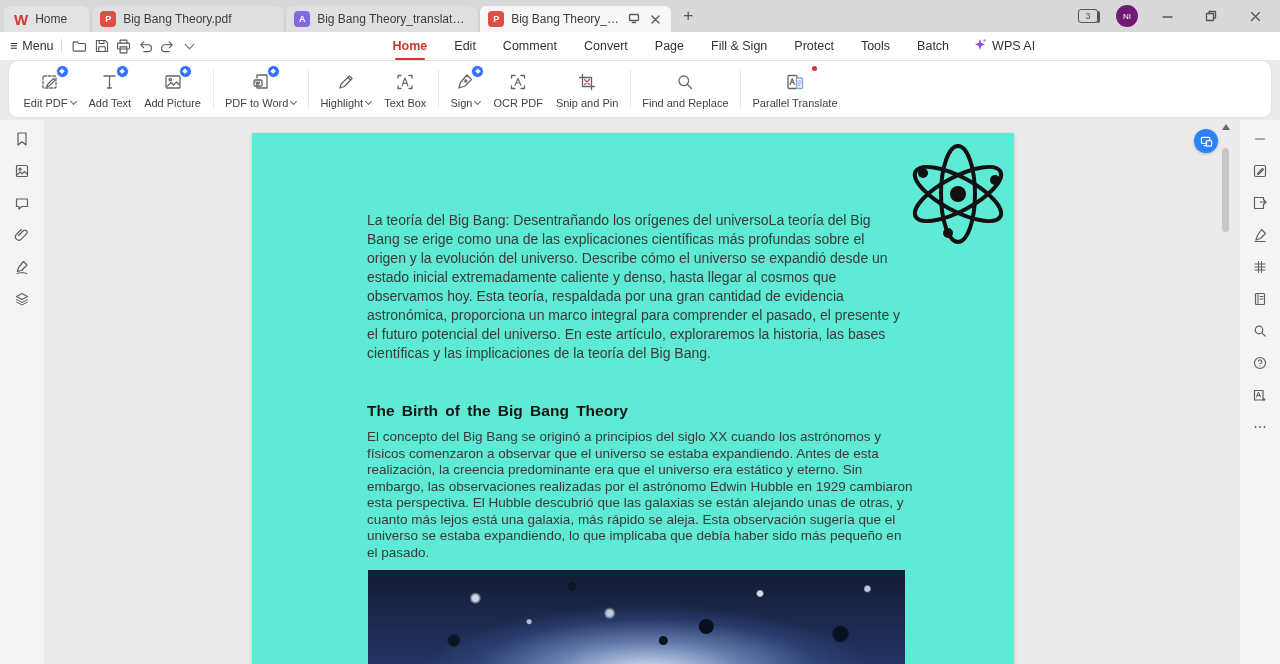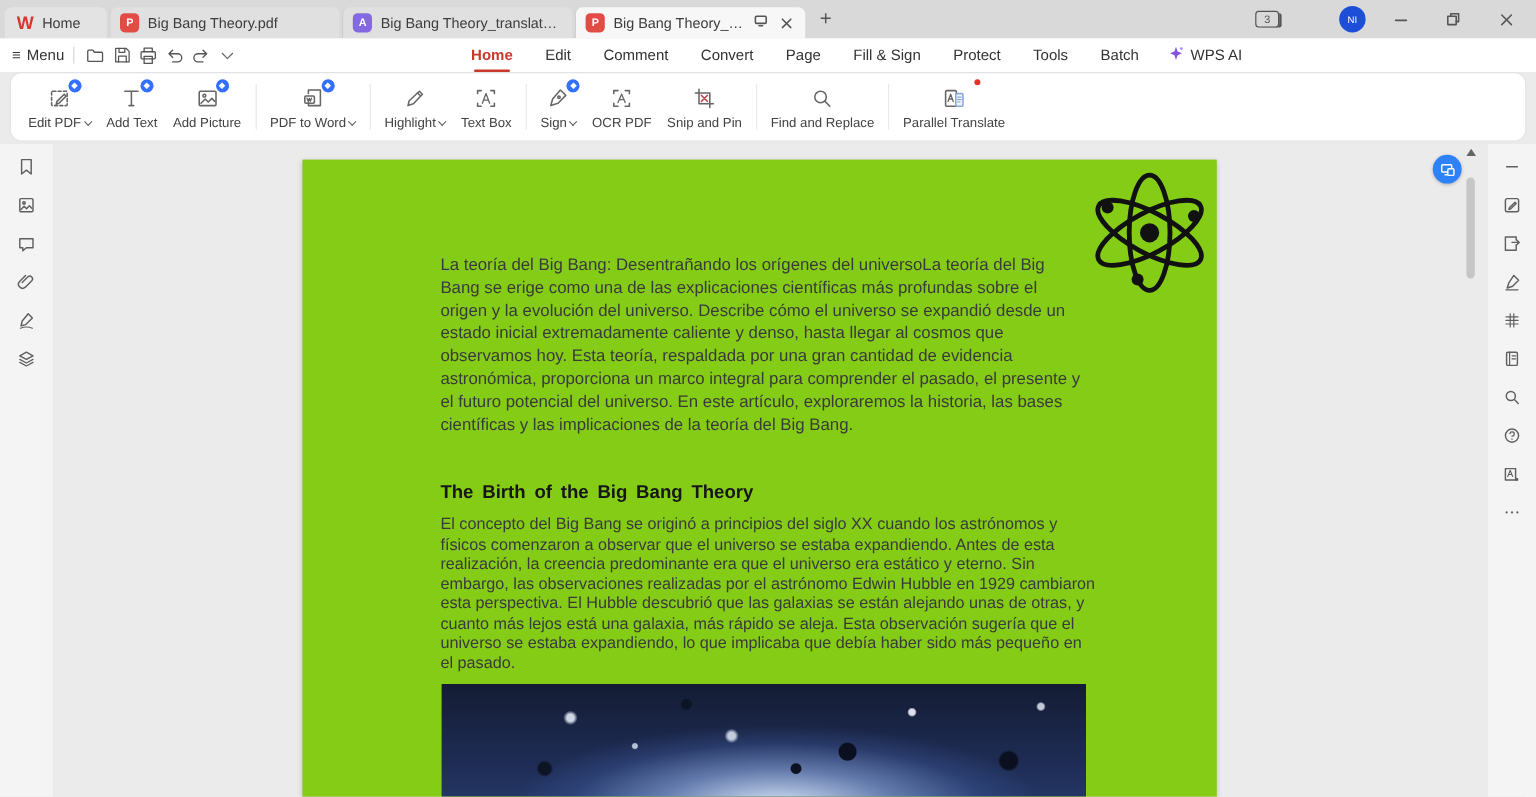--- a/index.html
+++ b/index.html
@@ -25,22 +25,22 @@
   .ficon.tr  { background:#8468e0; }
   .tab-mini { color:#777; flex:none; }
   .tab-close { color:#888; font-size:11px; width:16px; height:16px; display:flex;
     align-items:center; justify-content:center; border-radius:3px; flex:none; }
   .newtab { font-size:17px; color:#555; padding:0 10px; align-self:center; }
   .tb-right { margin-left:auto; align-self:center; display:flex; align-items:center;
     gap:14px; padding-right:10px; }
   .wincount { width:20px; height:14px; border:1.4px solid #555; border-radius:3px;
     font-size:9px; color:#555; display:flex; align-items:center; justify-content:center;
     box-shadow:3px 1px 0 -1px #555; margin-right:4px; }
-  .avatar { width:22px; height:22px; border-radius:50%; background:#1d4ed8; color:#fff;
-    font-size:8px; display:flex; align-items:center; justify-content:center;margin-left:32px; }
+  .avatar { width:22px; height:22px; border-radius:50%; background:#701a75; color:#fff;
+    font-size:8px; display:flex; align-items:center; justify-content:center; }
   .winctl { width:30px; height:24px; display:flex; align-items:center; justify-content:center; }
 
   
   .menubar { position:absolute; top:32px; left:0; right:0; height:28px; background:#fff;
     display:flex; align-items:center; padding:0 10px; }
   .menu-btn { display:flex; align-items:center; gap:5px; font-size:12.5px; color:#333; }
   .mb-ico { width:22px; height:20px; display:flex; align-items:center; justify-content:center; }
   .vsep { width:1px; height:14px; background:#d8d8d8; margin:0 7px; }
   .menu-tabs { display:flex; align-items:center; gap:27px; margin-left:192px; }
   .mtab { font-size:12.5px; color:#333; white-space:nowrap; }
@@ -84,21 +84,21 @@
   
   .main { position:absolute; top:120px; left:0; right:0; bottom:0; background:#ebebeb; }
   .rail-left { position:absolute; left:0; top:120px; bottom:0; width:44px; background:#f4f4f4; }
   .rail-right { position:absolute; right:0; top:120px; bottom:0; width:40px; background:#f4f4f4; }
   .railbtn { width:100%; height:26px; margin-top:6px; display:flex; align-items:center;
     justify-content:center; }
   svg.rico { stroke:#5f5f5f; fill:none; stroke-width:1.2; stroke-linecap:round;
     stroke-linejoin:round; }
 
   .page { position:absolute; left:252px; top:133px; width:762px; height:531px;
-    background:#84cc16; box-shadow:0 1px 4px rgba(0,0,0,.18); overflow:hidden; }
+    background:#5eead4; box-shadow:0 1px 4px rgba(0,0,0,.18); overflow:hidden; }
   .atom { position:absolute; left:656px; top:10px; }
   .para1 { position:absolute; left:115px; top:78px; width:540px; font-size:14px;
     line-height:19px; color:#3a3a3a; }
   .dheading { position:absolute; left:115px; top:269px; font-size:15.5px; font-weight:bold;
     color:#161616; word-spacing:3px; }
   .para2 { position:absolute; left:115px; top:296px; width:546px; font-size:13.5px;
     line-height:16.5px; color:#3a3a3a; }
   .spaceimg { position:absolute; left:116px; top:437px; width:537px; height:94px;
     background:
       radial-gradient(circle 8px at 63% 60%, #0b1020 0 7px, transparent 8px),

